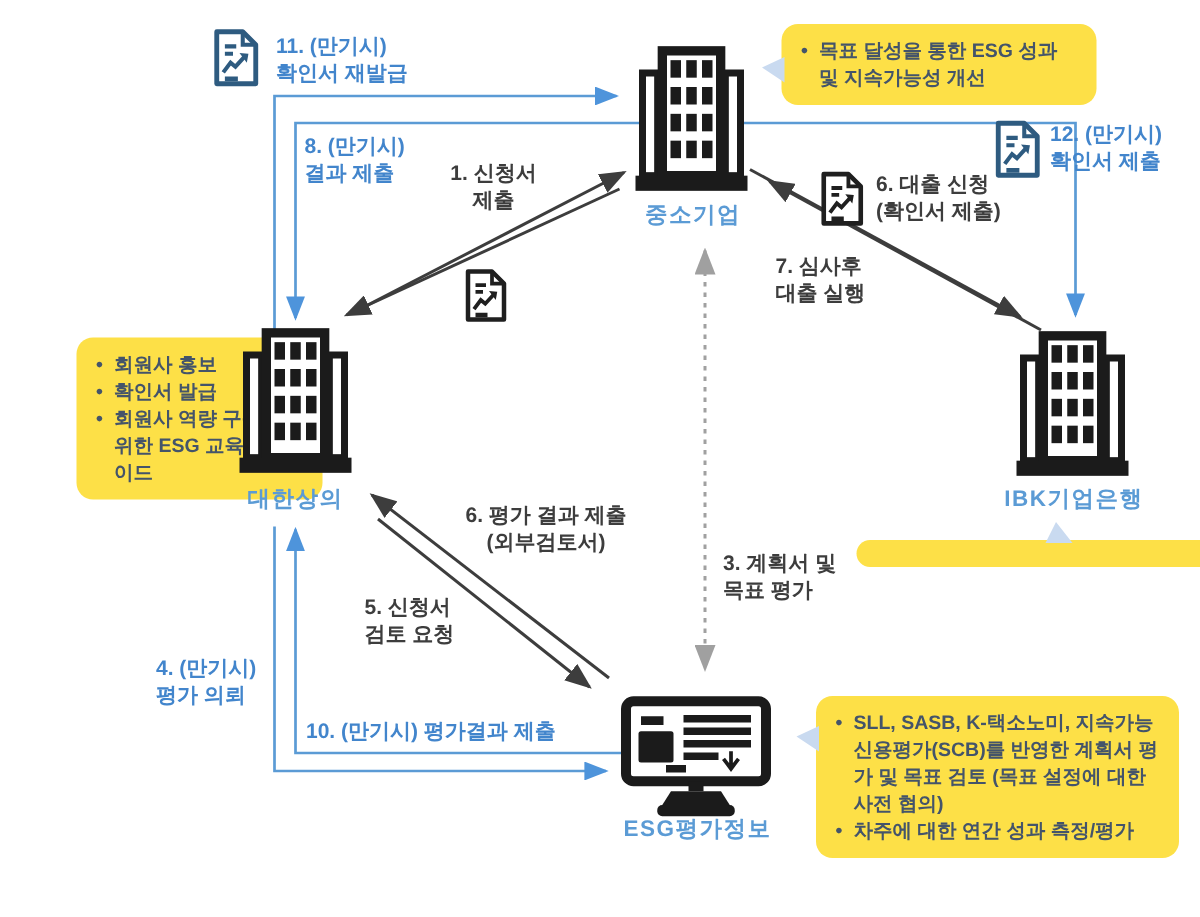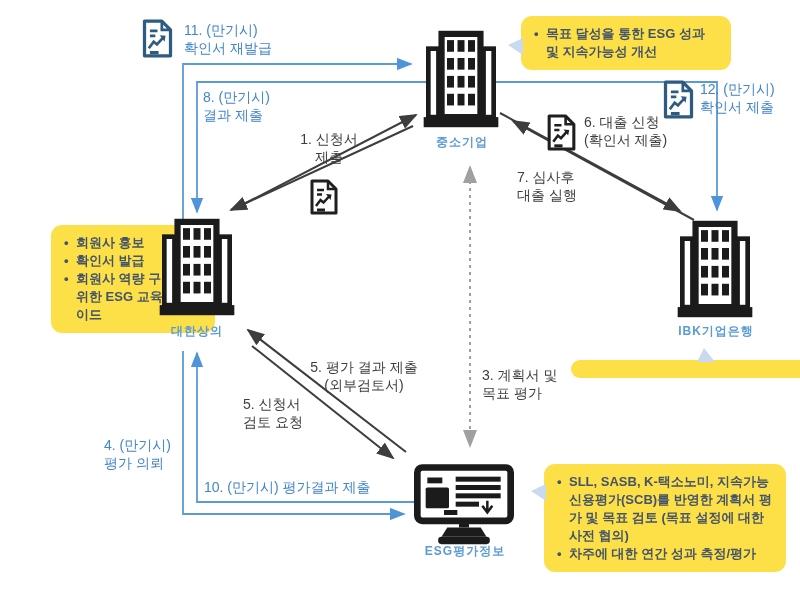--- a/index.html
+++ b/index.html
@@ -12,27 +12,27 @@
   .callout li{list-style:none;position:relative;padding-left:13px;}
   .callout li::before{content:"•";position:absolute;left:1px;top:0;}
   .tail{position:absolute;width:0;height:0;}
   .tail-left{left:-13px;border-top:7px solid transparent;border-bottom:10px solid transparent;
              border-right:15px solid #C9DAF0;}
   .tail-right{right:-13px;border-top:7px solid transparent;border-bottom:10px solid transparent;
               border-left:15px solid #C9DAF0;}
   .tail-up{top:-12px;border-left:7px solid transparent;border-right:11px solid transparent;
            border-bottom:14px solid #C9DAF0;}
   .icon-abs{position:absolute;z-index:3;line-height:0;}
-  .node-label{position:absolute;color:#5B9BD5;font-weight:700;font-size:12px;
+  .node-label{position:absolute;color:#5B9BD5;font-weight:700;font-size:15px;
               text-align:center;z-index:4;letter-spacing:1px;}
-  .flow{position:absolute;font-weight:400;font-size:14px;white-space:pre-line;
+  .flow{position:absolute;font-weight:700;font-size:14px;white-space:pre-line;
         line-height:1.3;z-index:4;}
   .flow.black{color:#3D3D3D;}
   .flow.blue{color:#4285CC;}
-  .center{text-align:center;margin-top:24px;}
+  .center{text-align:center;}
 </style>
 </head>
 <body>
 
 <div class="canvas">
 
   <svg class="lines" width="800" height="611" viewBox="0 0 800 611">
     <defs>
       <marker id="mk" markerWidth="9" markerHeight="7" refX="8" refY="3.5" orient="auto-start-reverse">
         <path d="M0,0 L9,3.5 L0,7 Z" fill="#3D3D3D"></path>
@@ -195,21 +195,21 @@
       <path d="M8,31 H16" stroke="#2E5B80" stroke-width="3"></path>
     </svg>
   </div>
 
   <div class="flow black center" style="left:286px;top:106px;width:86px;">1.  신청서
 제출</div>
   <div class="flow black" style="left:243px;top:395px;">5. 신청서
 검토 요청</div>
   <div class="flow black" style="left:482px;top:335px;margin-top:31px;">3. 계획서 및
 목표 평가</div>
-  <div class="flow black center" style="left:302px;top:334px;width:124px;">5. 평가 결과 제출
+  <div class="flow black center" style="left:302px;top:334px;width:124px;">6. 평가 결과 제출
 (외부검토서)</div>
   <div class="flow black" style="left:584px;top:113px;">6. 대출 신청
 (확인서 제출)</div>
   <div class="flow black" style="left:517px;top:168px;">7. 심사후
 대출 실행</div>
   <div class="flow blue" style="left:203px;top:88px;">8. (만기시)
 결과 제출</div>
   <div class="flow blue" style="left:104px;top:436px;">4. (만기시)
 평가 의뢰</div>
   <div class="flow blue" style="left:204px;top:478px;">10. (만기시) 평가결과 제출</div>

